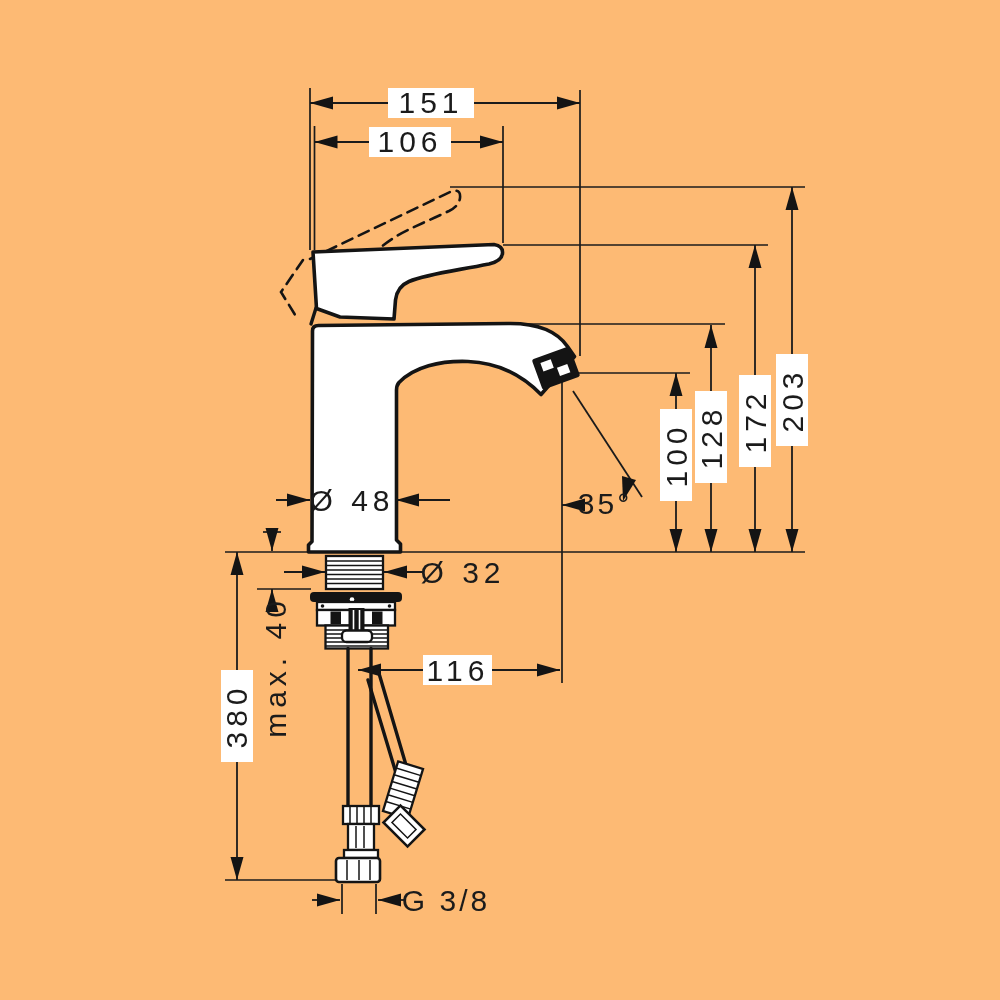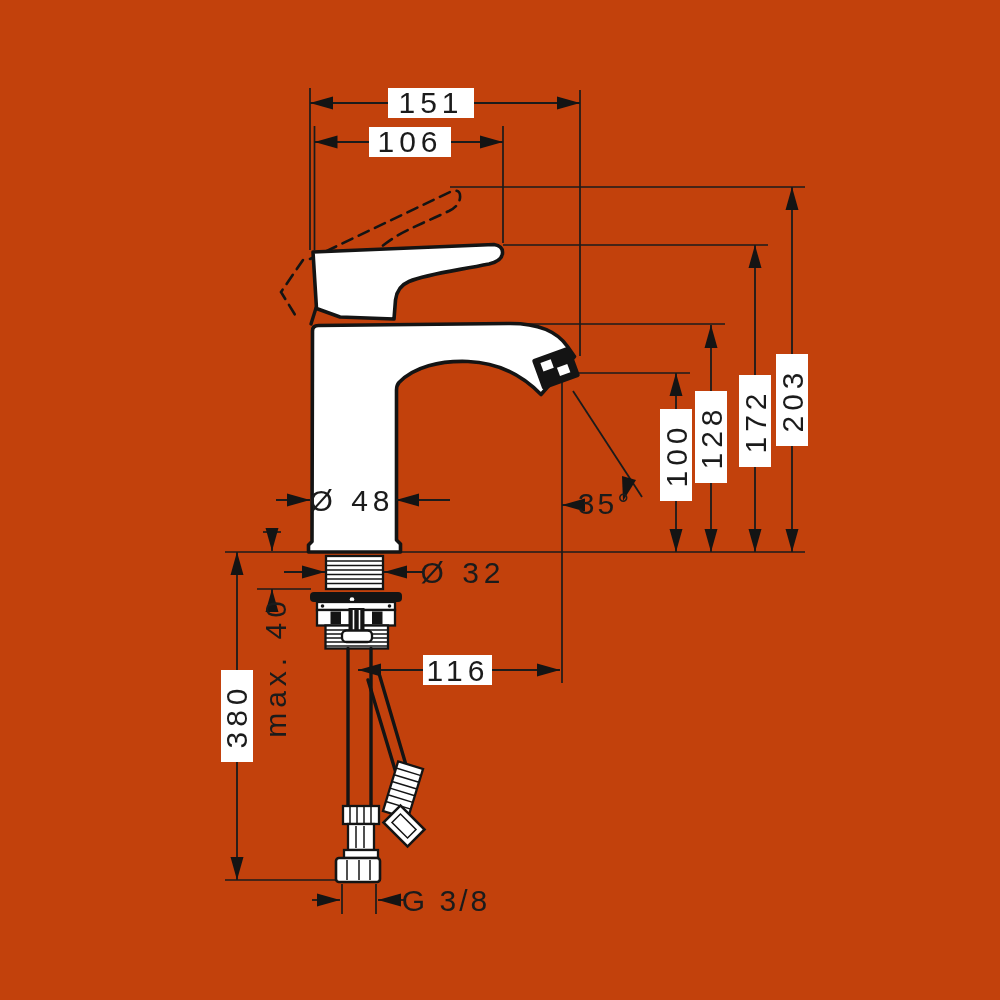--- a/index.html
+++ b/index.html
@@ -1,16 +1,16 @@
 <!DOCTYPE html>
 <html><head>
 <meta charset="utf-8">
 <style>
   html,body{margin:0;padding:0;background:#ffffff;}
-  .stage{width:1000px;height:1000px;background:#c2410c;position:relative;overflow:hidden;}
+  .stage{width:1000px;height:1000px;background:#fdba74;position:relative;overflow:hidden;}
   svg{display:block;}
   .thin{stroke:#1b1b1b;stroke-width:1.7;fill:none;}
   .dim{stroke:#1b1b1b;stroke-width:1.8;fill:none;}
   .bold{stroke:#141414;stroke-width:3.6;fill:#ffffff;stroke-linejoin:round;stroke-linecap:round;}
   .boldline{stroke:#141414;stroke-width:3.4;fill:none;stroke-linecap:round;}
   .dash{stroke:#141414;stroke-width:2.6;fill:none;stroke-dasharray:11 7;stroke-linecap:round;}
   .med{stroke:#141414;stroke-width:2.3;fill:#ffffff;}
   .med2{stroke:#141414;stroke-width:2.6;fill:#ffffff;}
   .fine{stroke:#141414;stroke-width:1.5;fill:none;}
   .blk{fill:#141414;stroke:none;}

